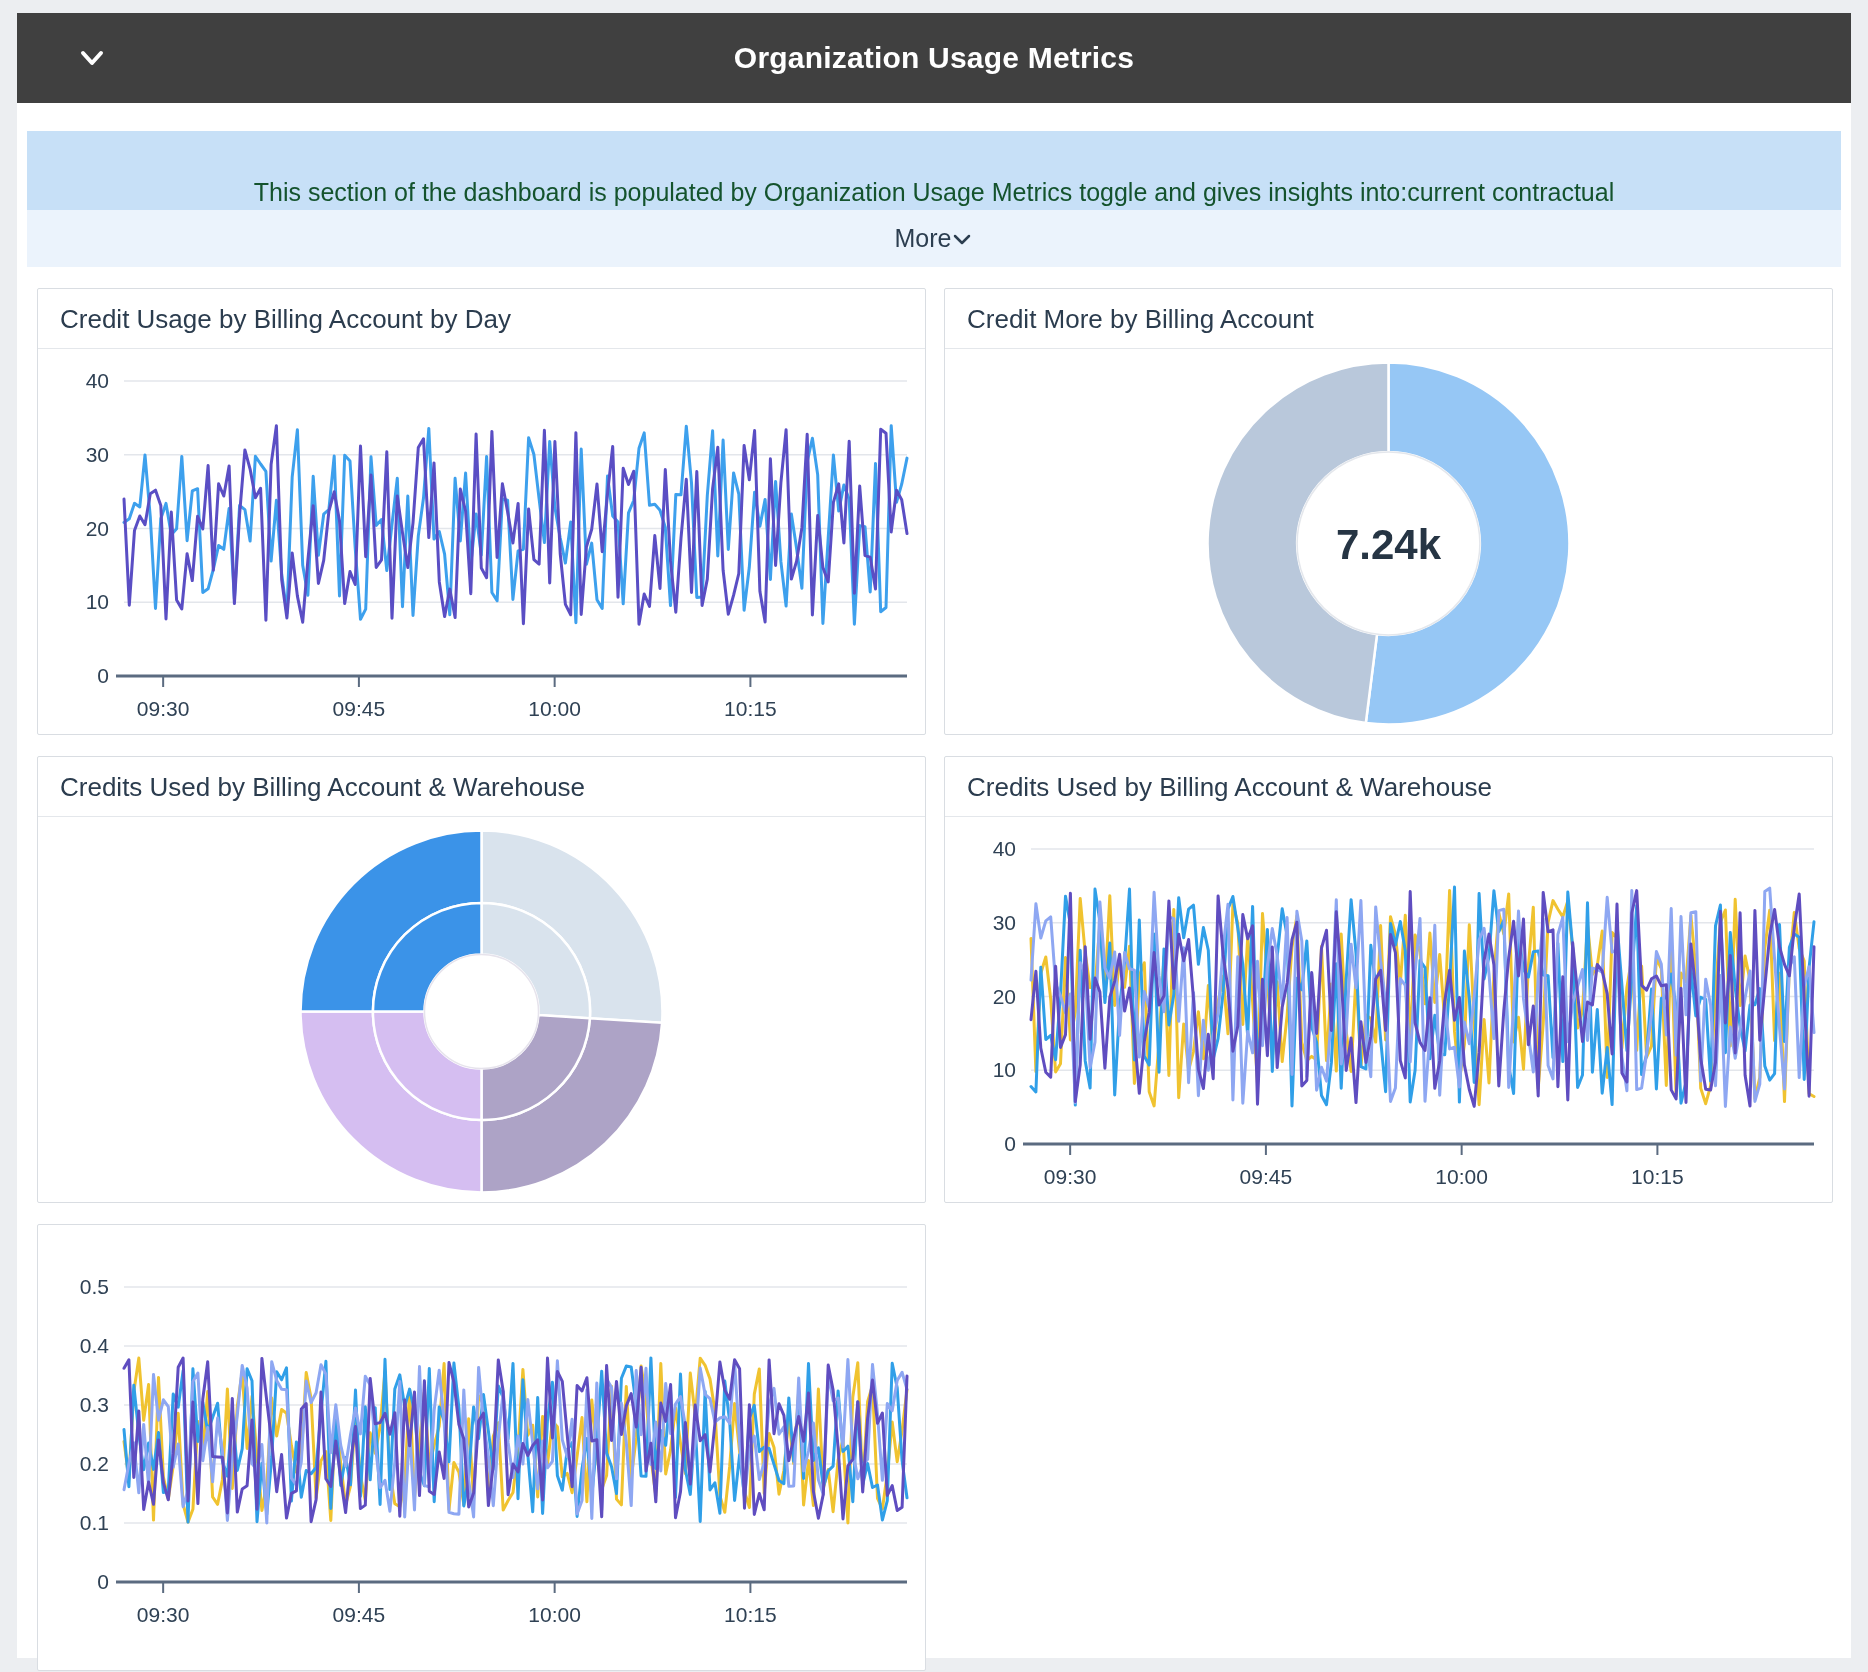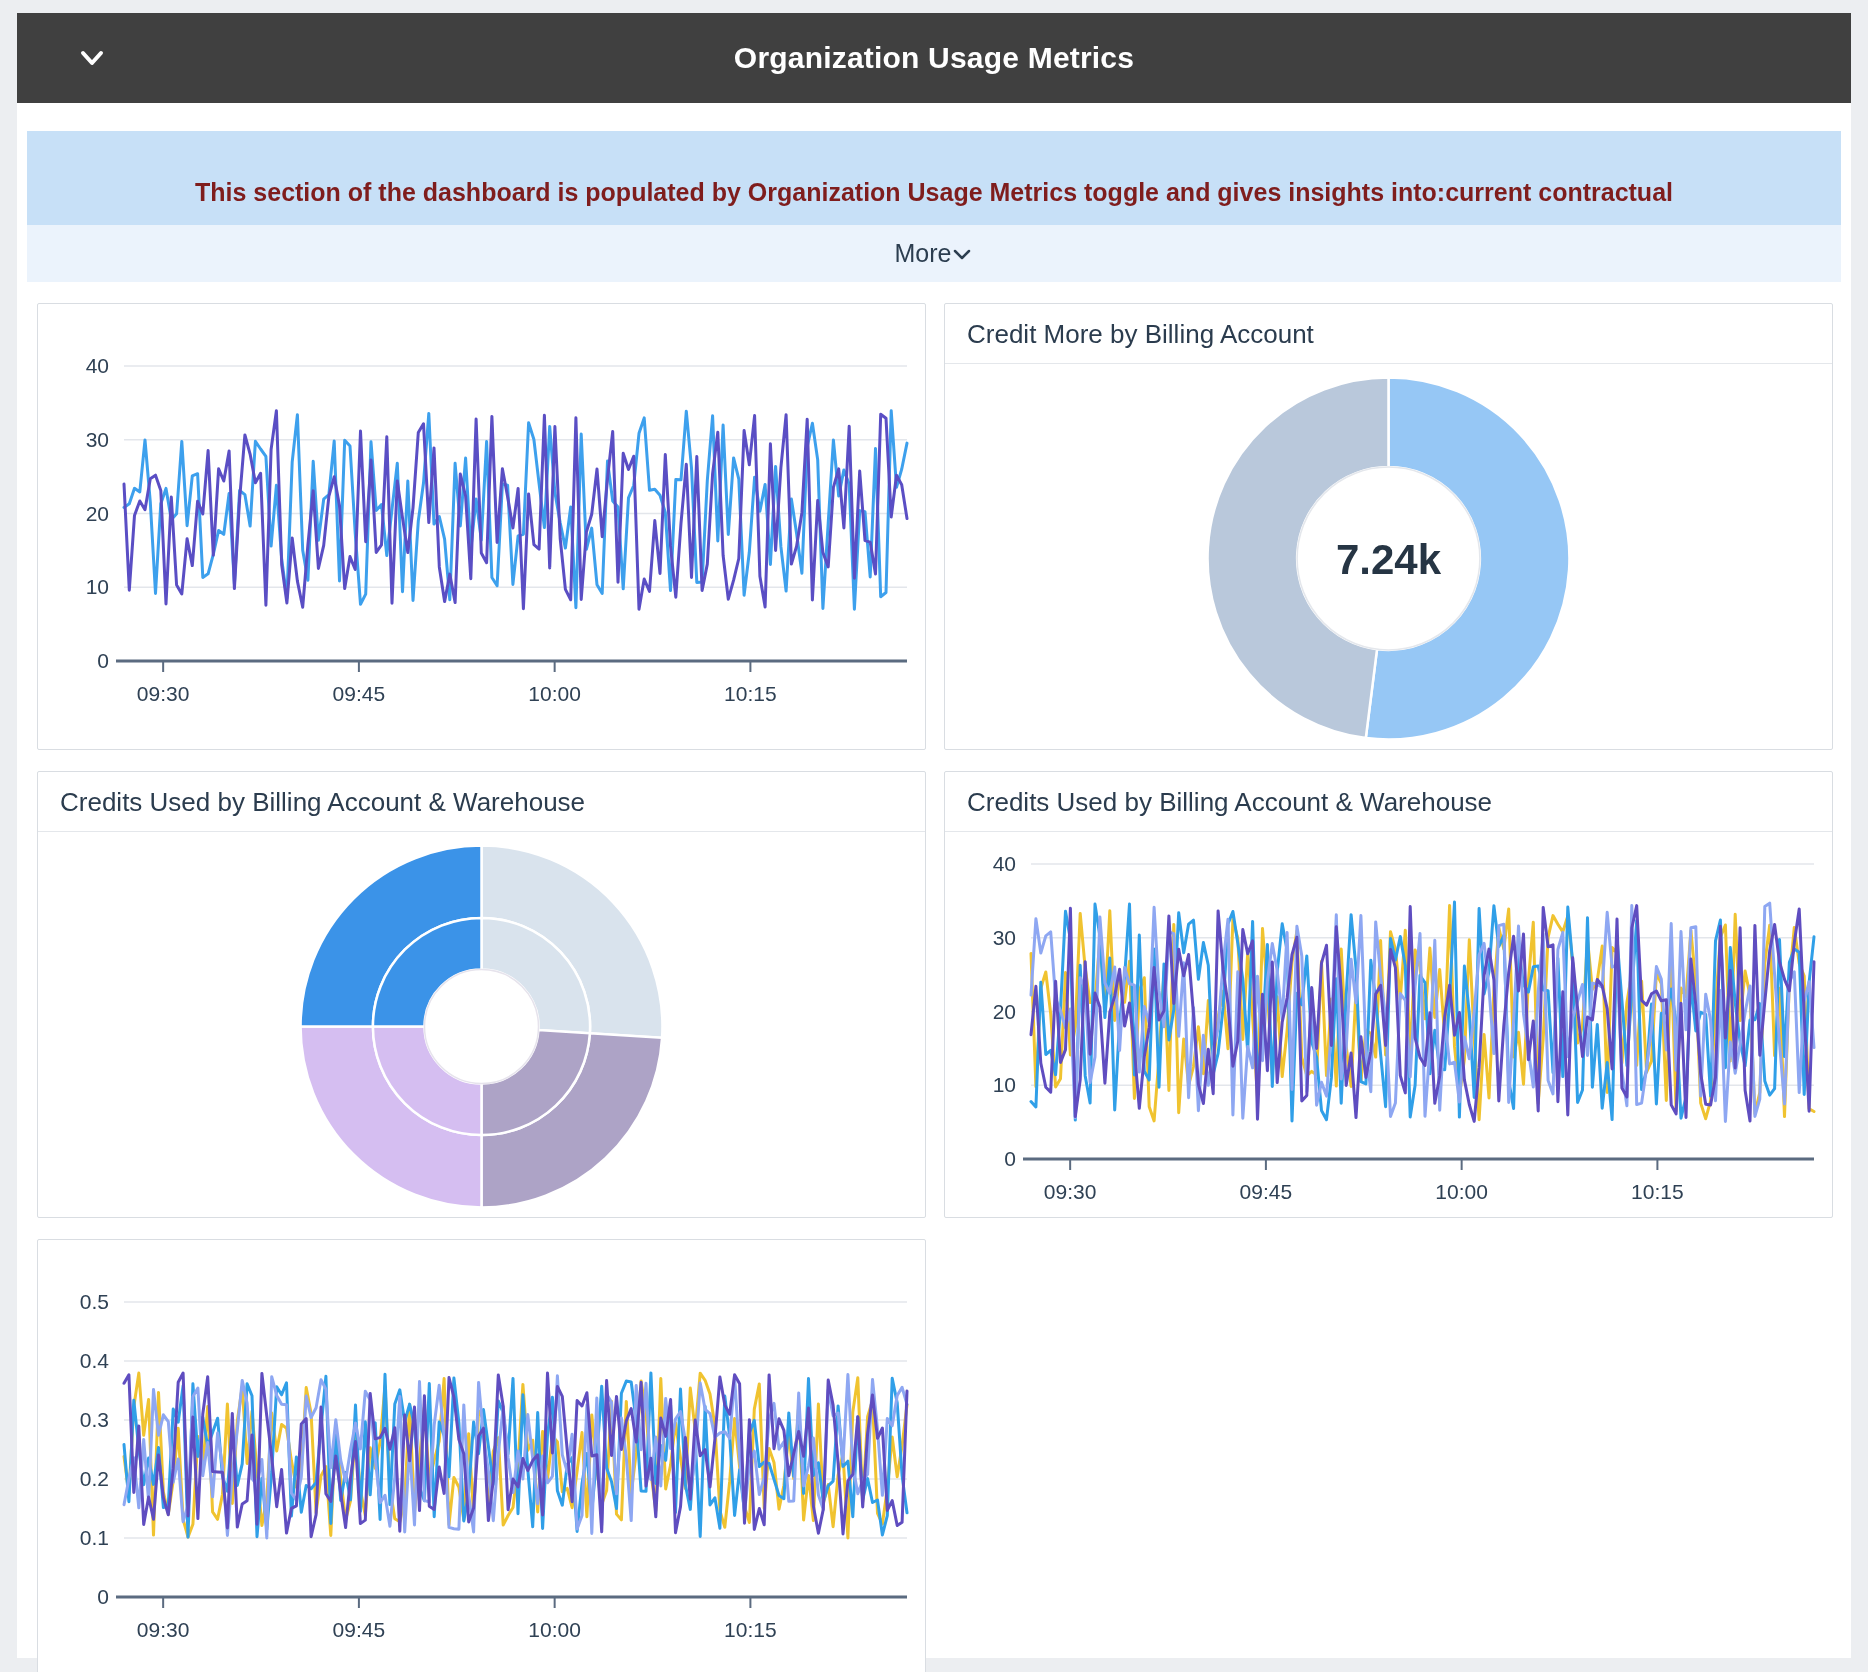--- a/index.html
+++ b/index.html
@@ -21,21 +21,21 @@
     width:34px;height:34px;display:flex;align-items:center;justify-content:center;cursor:pointer;
   }
   .section-header h1{
     margin:0;color:#ffffff;font-size:30px;font-weight:bold;letter-spacing:.2px;
   }
   
   .banner{margin:28px 10px 0 10px;}
   .banner-text{
     background:#c7e0f7;height:76px;overflow:hidden;
     display:flex;align-items:flex-end;justify-content:center;
-    font-size:25px;color:#7f1d1d;padding-bottom:18px;font-weight:bold;
+    font-size:25px;color:#14532d;padding-bottom:3px;
   }
   .banner-more{
     background:#ebf3fc;height:57px;
     display:flex;align-items:center;justify-content:center;gap:0;
     font-size:25px;color:#2c3e50;cursor:pointer;
   }
   
   .grid{
     display:grid;grid-template-columns:1fr 1fr;gap:21px 18px;
     margin:21px 18px 0 20px;
@@ -74,20 +74,21 @@
       <span>More</span>
       <svg width="22" height="22" viewBox="0 0 22 22">
           <polyline points="4,8 11,15 18,8" fill="none" stroke="#2c3e50" stroke-width="2.5" stroke-linecap="round" stroke-linejoin="round"></polyline>
         </svg>
     </div>
   </div>
 
   <div class="grid">
 
     <section class="panel">
+      <header class="panel-title">Credit Usage by Billing Account by Day</header>
       <div class="panel-body">
           <svg class="chart" viewBox="0 0 887 385">
             <text class="tick" x="71" y="334" text-anchor="end">0</text>
             <line x1="86" y1="253.25" x2="869" y2="253.25" stroke="#e3e6eb" stroke-width="1.5"></line>
             <text class="tick" x="71" y="260.25" text-anchor="end">10</text>
             <line x1="86" y1="179.5" x2="869" y2="179.5" stroke="#e3e6eb" stroke-width="1.5"></line>
             <text class="tick" x="71" y="186.5" text-anchor="end">20</text>
             <line x1="86" y1="105.75" x2="869" y2="105.75" stroke="#e3e6eb" stroke-width="1.5"></line>
             <text class="tick" x="71" y="112.75" text-anchor="end">30</text>
             <line x1="86" y1="32" x2="869" y2="32" stroke="#e3e6eb" stroke-width="1.5"></line>

